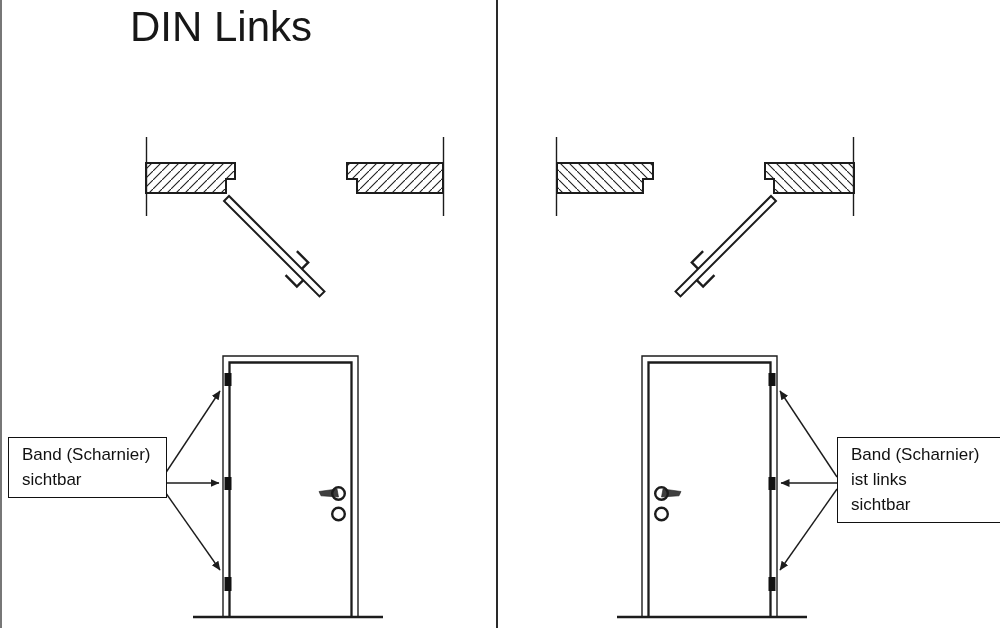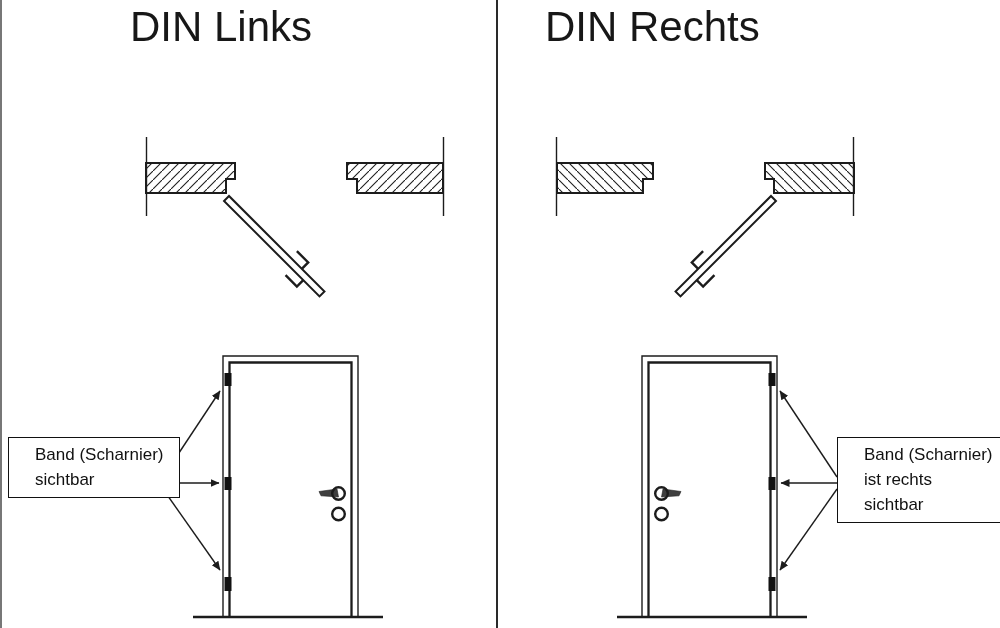--- a/index.html
+++ b/index.html
@@ -23,21 +23,21 @@
     position:absolute;top:2px;margin:0;
     font-size:42px;font-weight:400;line-height:1.2;color:#171717;
     white-space:nowrap;
   }
   .half-left  .title{left:130px;}
   .half-right .title{left:45px;}
   .drawing{position:absolute;left:0;top:0;width:500px;height:628px;display:block;}
   .label-box{
     position:absolute;top:437px;
     background:#fff;border:1.6px solid #111;
-    padding:4px 4px 5px 26px;
+    padding:4px 4px 5px 13px;
     font-size:17px;line-height:25px;color:#111;
     white-space:nowrap;
   }
   .half-left  .label-box{left:8px;width:140px;}
   .half-right .label-box{left:337px;width:146px;}
   svg .ink{stroke:#1c1c1c;fill:none;}
 </style>
 </head>
 <body>
 
@@ -138,22 +138,21 @@
         </g>
 
         <g class="ink" stroke-width="1.4">
           <line x1="163" y1="477" x2="220" y2="391" marker-end="url(#arrR)"></line>
           <line x1="163" y1="483" x2="219" y2="483" marker-end="url(#arrR)"></line>
           <line x1="163" y1="489" x2="220" y2="570" marker-end="url(#arrR)"></line>
         </g>
       </g>
     </svg>
 
-    <h1 class="title">DIN Rechts</h1>
 
     <div class="label-box">
       <div>Band (Scharnier)</div>
-      <div>ist rechts</div>
+      <div>ist links</div>
       <div>sichtbar</div>
     </div>
   </section>
 
 </div>
 
 </body></html>

